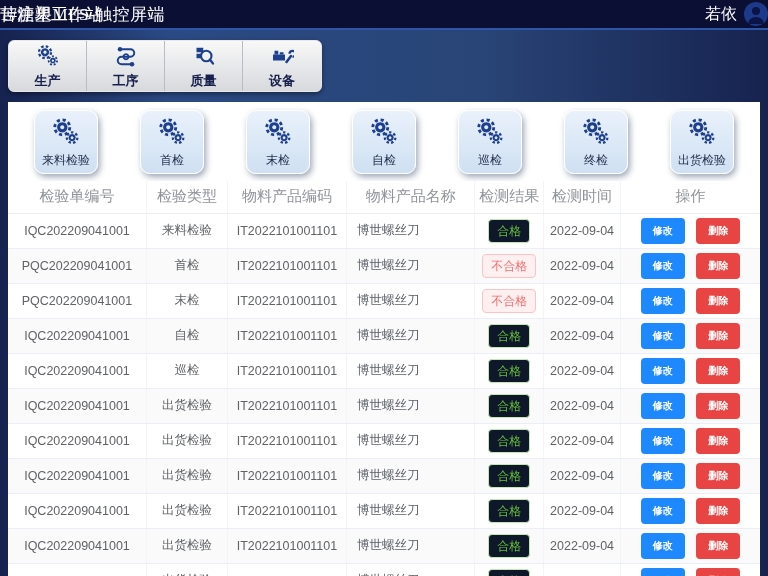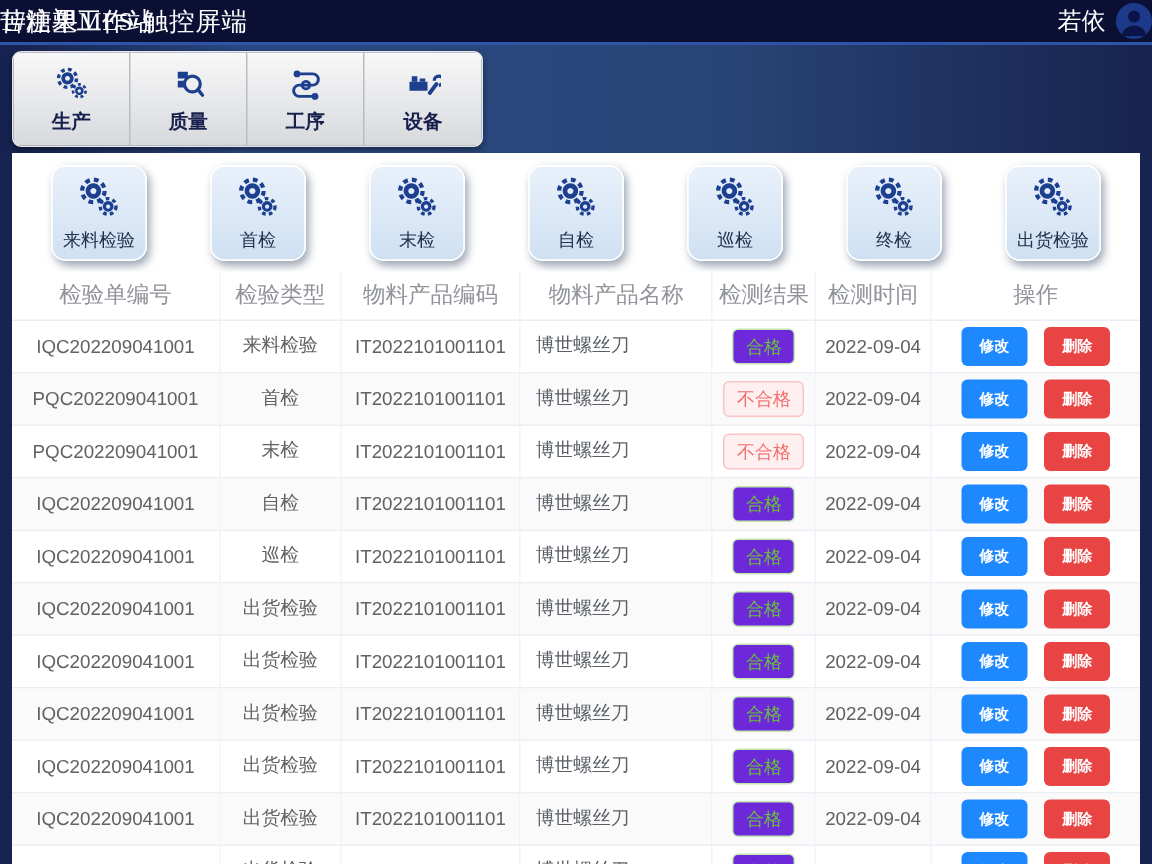--- a/index.html
+++ b/index.html
@@ -15,21 +15,21 @@
     padding:0 0; color:#ffffff; font-family:"Liberation Serif", serif; }
   .topbar .app-title { font-size:17px; letter-spacing:0.5px; }
   .topbar .station-title { font-size:17px; position:absolute; left:0; right:12px; text-align:left; pointer-events:none; }
   .topbar { position:relative; }
   .topbar .user { display:flex; align-items:center; gap:7px; z-index:1; cursor:pointer; }
   .topbar .user-name { font-size:16px; }
   .avatar { width:24px; height:24px; border-radius:50%; background:#1d3a8a; display:flex; align-items:center; justify-content:center; overflow:hidden; }
 
   
   .nav-strip { height:72px; flex:0 0 72px; display:flex; align-items:center; padding:0 0 0 8px; }
-  .nav-group { display:flex; height:64px; border-radius:6px; overflow:hidden;
+  .nav-group { display:flex; height:52px; border-radius:6px; overflow:hidden;
     background:linear-gradient(180deg,#f8f8f8,#d7d9dd); box-shadow:0 2px 5px rgba(0,0,0,0.45);
     border:1px solid #e8e8e8; }
   .nav-btn { width:78px; border:none; background:transparent; cursor:pointer;
     display:flex; flex-direction:column; align-items:center; justify-content:center; gap:3px;
     border-right:1px solid #b9bcc2; font-family:inherit; }
   .nav-btn:last-child { border-right:none; }
   .nav-btn .nav-label { font-size:13px; font-weight:bold; color:#18214d; }
   .nav-icon { height:26px; display:flex; align-items:center; }
 
   
@@ -50,21 +50,21 @@
   table { width:100%; border-collapse:collapse; table-layout:fixed; font-size:12.5px; }
   thead th { height:32px; font-weight:normal; font-size:15px; color:#909399;
     border-bottom:1px solid #ebeef5; border-right:1px solid #f2f4f8; background:#ffffff; }
   thead th:last-child, tbody td:last-child { border-right:none; }
   tbody td { height:35px; text-align:center; color:#606266;
     border-bottom:1px solid #ebeef5; border-right:1px solid #f2f4f8; overflow:hidden; white-space:nowrap; }
   tbody tr:nth-child(even) td { background:#fafafa; }
   td.name { text-align:left; padding-left:10px; color:#5a5e66; }
 
   .tag { display:inline-block; font-size:12px; line-height:1; padding:5px 8px; border-radius:4px; border:1px solid; }
-  .tag.pass { color:#67c23a; background:#6d28d9; border-color:#c2e7b0; }
+  .tag.pass { color:#67c23a; background:#0f172a; border-color:#c2e7b0; }
   .tag.fail { color:#f56c6c; background:#fef0f0; border-color:#fbc4c4; }
 
   .ops { white-space:nowrap; }
   .btn-edit, .btn-del { border:none; border-radius:4px; color:#ffffff; font-size:10px; font-weight:bold;
     padding:6px 12px; cursor:pointer; font-family:inherit; }
   .btn-edit { background:#1e88ff; margin-right:8px; }
   .btn-del  { background:#e84444;text-align:right; }
 </style>
 </head>
 <body>
@@ -98,38 +98,38 @@
               <path d="M22.5 18.2 A3.8 3.8 0 1 0 22.51 18.2 Z M22.5 20.6 A1.5 1.5 0 1 1 22.49 20.6 Z" fill-rule="evenodd" stroke="none"></path>
             </g>
           </svg>
         </span>
         <span class="nav-label">生产</span>
       </button>
 
       <button class="nav-btn">
         <span class="nav-icon">
           <svg width="24" height="24" viewBox="0 0 32 32">
-            <path d="M6 5 h9 v6 h-9 z M6 13 h6 v6 h-6 z" fill="#1d3f8f"></path>
-            <circle cx="19" cy="16" r="7" fill="#ffffff" fill-opacity="0.15" stroke="#1d3f8f" stroke-width="2.8"></circle>
-            <line x1="24" y1="21" x2="28" y2="26" stroke="#1d3f8f" stroke-width="3" stroke-linecap="round"></line>
-          </svg>
-        </span>
-        <span class="nav-label">质量</span>
-      </button>
-
-      <button class="nav-btn">
-        <span class="nav-icon">
-          <svg width="24" height="24" viewBox="0 0 32 32">
             <path d="M9 7 h13 a5 5 0 0 1 0 10 H10 a5 5 0 0 0 0 10 h13" fill="none" stroke="#1d3f8f" stroke-width="2.6" stroke-linecap="round"></path>
             <circle cx="8" cy="7" r="3" fill="#1d3f8f"></circle>
             <circle cx="24" cy="27" r="3" fill="#1d3f8f"></circle>
             <path d="M16 12.4 A4.6 4.6 0 1 0 16.01 12.4 Z M16 14.8 A2.2 2.2 0 1 1 15.99 14.8 Z" fill-rule="evenodd" fill="#1d3f8f"></path>
           </svg>
         </span>
         <span class="nav-label">工序</span>
+      </button>
+
+      <button class="nav-btn">
+        <span class="nav-icon">
+          <svg width="24" height="24" viewBox="0 0 32 32">
+            <path d="M6 5 h9 v6 h-9 z M6 13 h6 v6 h-6 z" fill="#1d3f8f"></path>
+            <circle cx="19" cy="16" r="7" fill="#ffffff" fill-opacity="0.15" stroke="#1d3f8f" stroke-width="2.8"></circle>
+            <line x1="24" y1="21" x2="28" y2="26" stroke="#1d3f8f" stroke-width="3" stroke-linecap="round"></line>
+          </svg>
+        </span>
+        <span class="nav-label">质量</span>
       </button>
 
       <button class="nav-btn">
         <span class="nav-icon">
           <svg width="24" height="24" viewBox="0 0 32 32">
             <path d="M4 14 h16 v8 H4 z" fill="#1d3f8f"></path>
             <path d="M6 9 h5 v5 H6 z M13 11 h5 v3 h-5 z" fill="#1d3f8f"></path>
             <path d="M22 24 l6 -8" stroke="#1d3f8f" stroke-width="3.4" stroke-linecap="round"></path>
             <path d="M26 13 a4 4 0 1 1 4 4" fill="none" stroke="#1d3f8f" stroke-width="3"></path>
           </svg>

